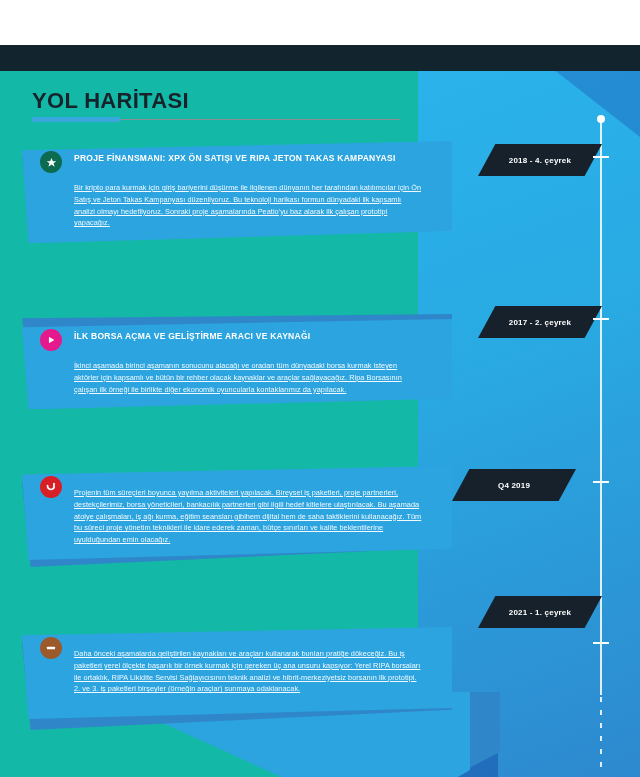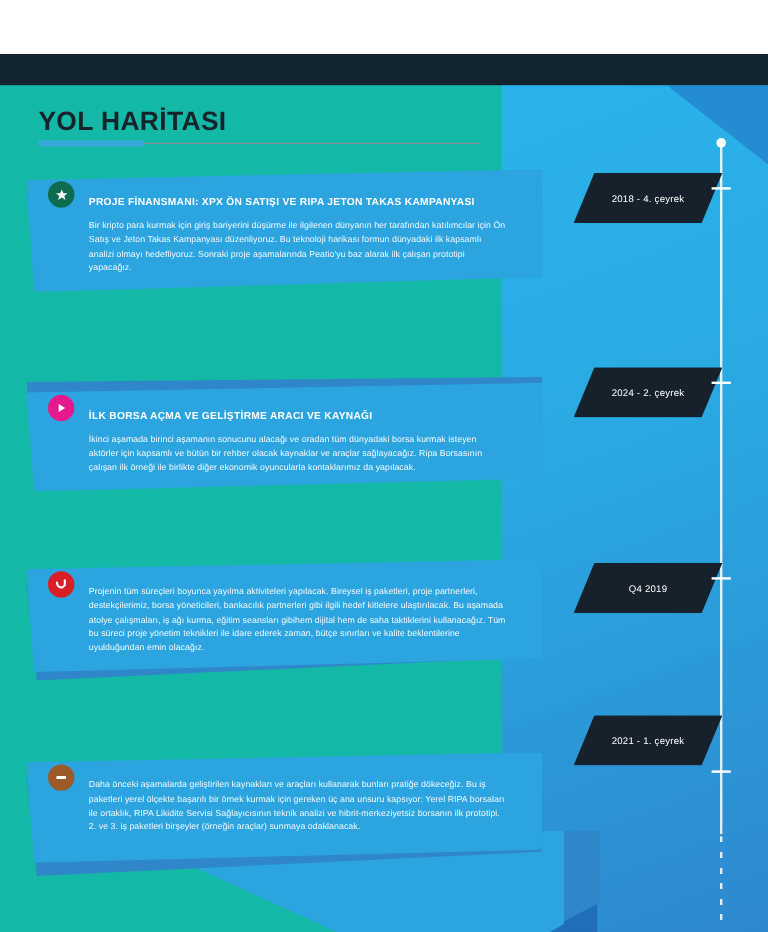--- a/index.html
+++ b/index.html
@@ -156,64 +156,65 @@
     background: #2ca4e0;
     color: #ffffff;
   }
 
   .card-inner {
     position: relative;
     padding: 12px 30px 14px 52px;
   }
   .card-head {
     display: flex;
-    align-items: flex-end;
+    align-items: flex-start;
     min-height: 20px;
   }
   .m-title {
     font-size: 8.5px;
     font-weight: bold;
     letter-spacing: .25px;
     color: #ffffff;
     line-height: 1.2;
     margin: 0;
   }
   .m-body {
     margin: 9px 0 0 0;
     font-size: 7.3px;
     line-height: 1.62;
     color: #f2fafe;
     letter-spacing: .05px;
+    text-decoration: underline;
   }
 
   
   .icon-badge {
     position: absolute;
     left: 18px;
     top: 10px;
     width: 22px;
     height: 22px;
     border-radius: 50%;
     display: flex;
     align-items: center;
     justify-content: center;
   }
   .icon-badge svg { display: block; }
 
   
   .date-badge {
     position: absolute;
-    height: 42px;
+    height: 32px;
     background: #16212b;
     color: #ffffff;
     display: flex;
     align-items: center;
     justify-content: center;
     font-size: 8px;
-    font-weight: normal;
+    font-weight: bold;
     letter-spacing: .2px;
     clip-path: polygon(14% 0, 100% 0, 86% 100%, 0 100%);
     padding: 0 14px;
   }
 </style>
 </head>
 <body>
 
 <div class="page">
 
@@ -266,38 +267,38 @@
                 <polygon fill="#fff" points="7,4 20,12 7,20"></polygon>
               </svg>
             </div>
             <div class="card-head">
               <p class="m-title">İLK BORSA AÇMA VE GELİŞTİRME ARACI VE KAYNAĞI</p>
             </div>
             <p class="m-body">İkinci aşamada birinci aşamanın sonucunu alacağı ve oradan tüm dünyadaki borsa kurmak isteyen aktörler için kapsamlı ve bütün bir rehber olacak kaynaklar ve araçlar sağlayacağız. Ripa Borsasının çalışan ilk örneği ile birlikte diğer ekonomik oyuncularla kontaklarımız da yapılacak.</p>
           </div>
         </div>
         <div class="date-badge" style="top: 261px; left: 478px; position: absolute; min-width: 96px;">
-          <span>2024 - 2. çeyrek</span>
+          <span>2017 - 2. çeyrek</span>
         </div>
         <div class="axis-tick" style="top: 273px;"></div>
       </div>
       <div class="milestone" style="top: 0px;">
         <div class="card-shadow" style="top: 432px; height: 90px; clip-path: polygon(0px 6%, 100% 0px, 100% 78%, 2% 100%);"></div>
         <div class="card" style="top: 421px; min-height: 90px; clip-path: polygon(0px 9%, 100% 0px, 100% 88%, 1.5% 100%);">
           <div class="card-inner">
             <div class="icon-badge" style="background: rgb(217, 31, 38);">
               <svg width="12" height="12" viewBox="0 0 24 24">
                 <path fill="none" stroke="#fff" stroke-width="3.4" stroke-linecap="round" d="M5 9 C5 17, 14 20, 18 13"></path>
                 <path fill="none" stroke="#fff" stroke-width="3.4" stroke-linecap="round" d="M18 13 L18 5"></path>
               </svg>
             </div>
             <p class="m-body">Projenin tüm süreçleri boyunca yayılma aktiviteleri yapılacak. Bireysel iş paketleri, proje partnerleri, destekçilerimiz, borsa yöneticileri, bankacılık partnerleri gibi ilgili hedef kitlelere ulaştırılacak. Bu aşamada atolye çalışmaları, iş ağı kurma, eğitim seansları gibihem dijital hem de saha taktiklerini kullanacağız.  Tüm bu süreci proje yönetim teknikleri ile idare ederek zaman, bütçe sınırları ve kalite beklentilerine uyulduğundan emin olacağız.</p>
           </div>
         </div>
-        <div class="date-badge" style="top: 424px; left: 478px; position: absolute; min-width: 96px;">
+        <div class="date-badge" style="top: 424px; left: 452px; position: absolute; min-width: 96px;">
           <span>Q4 2019</span>
         </div>
         <div class="axis-tick" style="top: 436px;"></div>
       </div>
       <div class="milestone" style="top: 0px;">
         <div class="card-shadow" style="top: 593px; height: 92px; clip-path: polygon(0px 6%, 100% 0px, 100% 78%, 2% 100%);"></div>
         <div class="card" style="top: 582px; min-height: 92px; clip-path: polygon(0px 9%, 100% 0px, 100% 88%, 1.5% 100%);">
           <div class="card-inner">
             <div class="icon-badge" style="background: rgb(156, 90, 43);">
               <svg width="12" height="12" viewBox="0 0 24 24">

